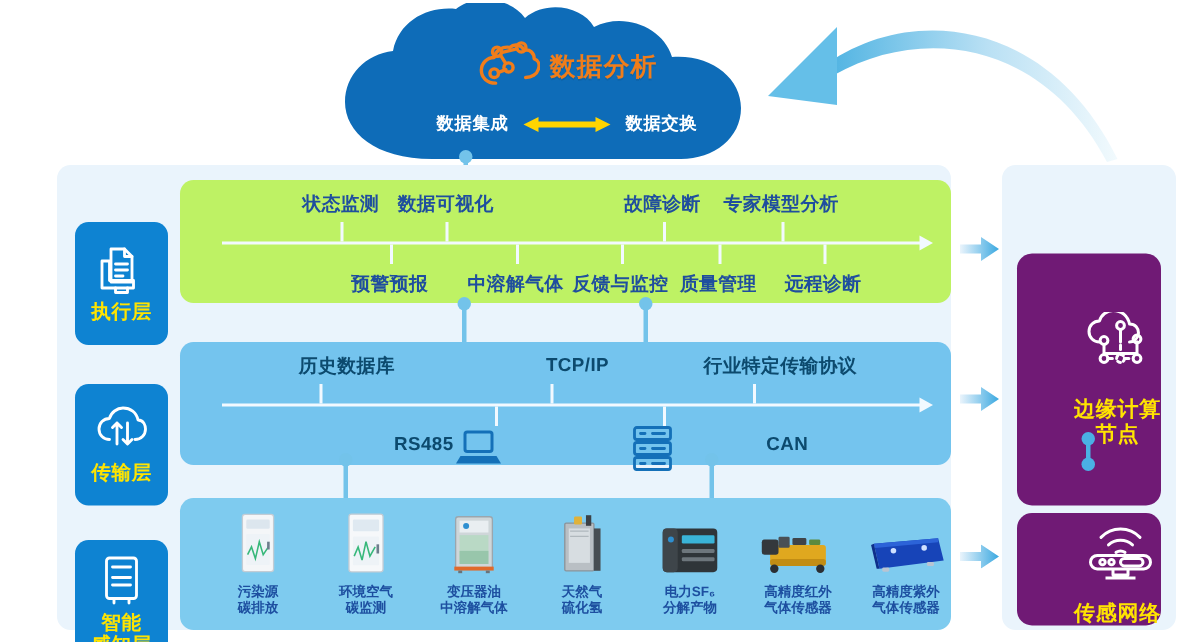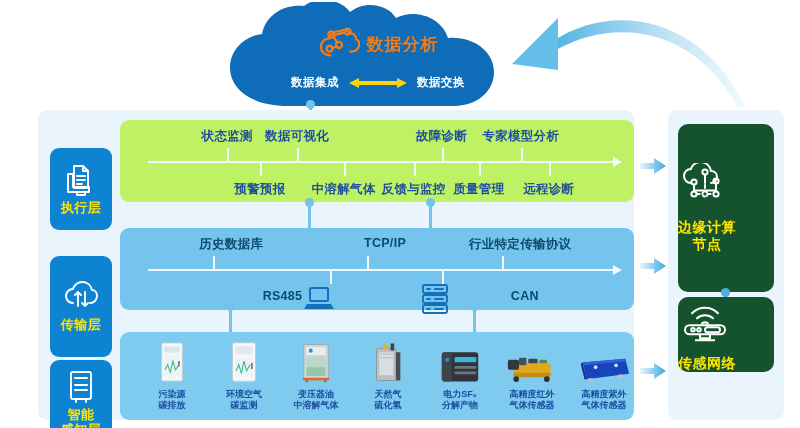--- a/index.html
+++ b/index.html
@@ -40,21 +40,21 @@
 
   
   .badge {
     position: absolute; left: 50px; width: 62px;
     background: #0e83d2; border-radius: 9px;
     display: flex; flex-direction: column; align-items: center; justify-content: center;
     gap: 4px;
     margin-top: 28px;
   }
   .badge.b1 { top: 120px; height: 82px; }
-  .badge.b2 { top: 228px; height: 101px; }
+  .badge.b2 { top: 228px; height: 81px; }
   .badge.b3 { top: 332px; height: 88px; }
   .badge .bicon { width: 34px; height: 34px; }
   .badge .blabel { color: #ffe400; font-size: 13px; font-weight: bold; line-height: 1.15;
                    text-align: center; letter-spacing: .5px; }
 
   
   .content {
     position: absolute; left: 120px; width: 514px;
     border-radius: 9px;
   }
@@ -83,22 +83,22 @@
   .devices { position: absolute; left: 0; top: 0; width: 100%; height: 100%; }
   .device { position: absolute; width: 72px; top: 6px; display: flex; flex-direction: column;
             align-items: center; }
   .device .pic { height: 46px; width: 62px; display: flex; align-items: flex-end;
                  justify-content: center; }
   .device .dlabel { margin-top: 5px; color: #1d4fa0; font-size: 9px; font-weight: bold;
                     line-height: 1.25; text-align: center; white-space: pre-line; }
 
   
   .node {
-    position: absolute; left: 678px; width: 96px; background: #14532d; border-radius: 10px;
-    display: flex; flex-direction: column; align-items: flex-start; justify-content: center; gap: 8px;
+    position: absolute; left: 678px; width: 96px; background: #701a75; border-radius: 10px;
+    display: flex; flex-direction: column; align-items: flex-end; justify-content: center; gap: 8px; margin-top: 45px;
   }
   .node.n1 { top: 124px; height: 168px; }
   .node.n2 { top: 297px; height: 75px; gap: 11px; }
   .node .nicon { width: 54px; height: 48px; }
   .node .nlabel { color: #ffe400; font-size: 14px; font-weight: bold; text-align: center;
                   line-height: 1.25; letter-spacing: .5px; }
 
   
   .conn { position: absolute; background: #73c3ea; }
   .conn-dot { position: absolute; width: 9px; height: 9px; border-radius: 50%; background: #73c3ea; }

